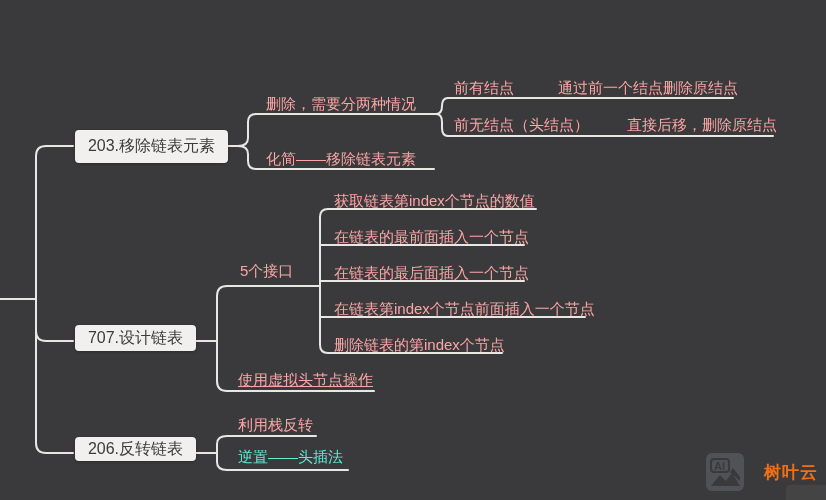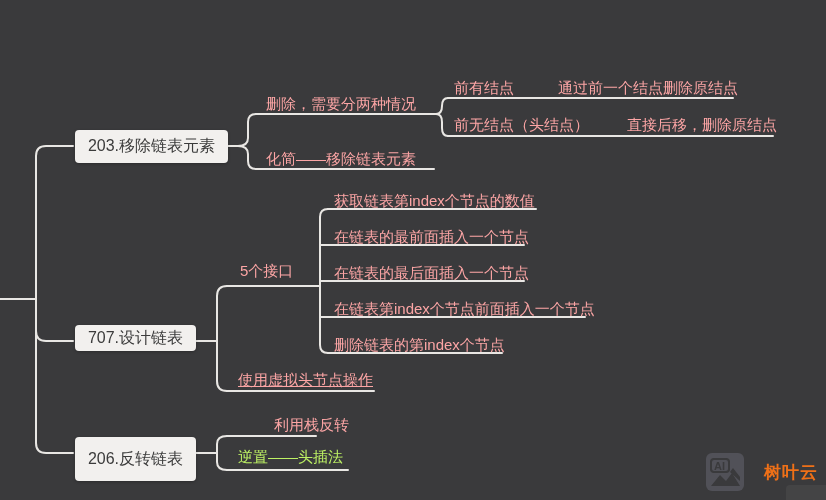--- a/index.html
+++ b/index.html
@@ -24,21 +24,21 @@
     cursor:default;
   }
   .label{
     position:absolute;
     color:#fca5a5;
     font-size:15px;
     white-space:nowrap;
     line-height:17px;
     cursor:default;
   }
-  .label.accent{color:#bef264;}
+  .label.accent{color:#5eead4;}
   .watermark{
     position:absolute;right:8px;bottom:8px;
     display:flex;align-items:center;gap:19px;
     opacity:0.95;
     justify-content:center;
   }
   .wm-text{
     color:#f97316;font-size:17px;font-weight:bold;letter-spacing:1px;
   }
   .corner-glow{
@@ -99,21 +99,21 @@
       <path d="M 227 436 Q 217 436 217 444 V 462 Q 217 470 227 470"></path>
       <path d="M 227 436 H 316"></path>
       <path d="M 227 470 H 348"></path>
     </g>
   </svg>
 
   <div class="topic-box" style="left:75px;top:130px;width:153px;height:33px;">203.移除链表元素</div>
 
   <div class="topic-box" style="left:75px;top:325px;width:121px;height:26px;">707.设计链表</div>
 
-  <div class="topic-box" style="left:75px;top:437px;width:121px;height:44px;">206.反转链表</div>
+  <div class="topic-box" style="left:75px;top:437px;width:121px;height:24px;">206.反转链表</div>
 
   <div class="label" style="left:266px;top:95px;">删除，需要分两种情况</div>
 
   <div class="label" style="left:454px;top:79px;">前有结点</div>
 
   <div class="label" style="left:558px;top:79px;">通过前一个结点删除原结点</div>
 
   <div class="label" style="left:454px;top:116px;">前无结点（头结点）</div>
 
   <div class="label" style="left:627px;top:116px;">直接后移，删除原结点</div>
@@ -127,21 +127,21 @@
   <div class="label" style="left:334px;top:228px;">在链表的最前面插入一个节点</div>
 
   <div class="label" style="left:334px;top:264px;">在链表的最后面插入一个节点</div>
 
   <div class="label" style="left:334px;top:300px;">在链表第index个节点前面插入一个节点</div>
 
   <div class="label" style="left:334px;top:336px;">删除链表的第index个节点</div>
 
   <div class="label" style="left:238px;top:371px;text-decoration:underline;">使用虚拟头节点操作</div>
 
-  <div class="label" style="left:238px;top:416px;margin-left:36px;">利用栈反转</div>
+  <div class="label" style="left:238px;top:416px;">利用栈反转</div>
 
   <div class="label accent" style="left:238px;top:448px;">逆置——头插法</div>
 
   <div class="watermark">
     <svg width="40" height="40" viewBox="0 0 40 40">
       <rect x="1" y="1" width="38" height="38" rx="6" fill="#53535a"></rect>
       <rect x="6" y="7" width="18" height="13" rx="3" fill="none" stroke="#3a3a3c" stroke-width="2"></rect>
       <text x="9" y="18" font-size="11" font-weight="bold" fill="#3a3a3c" font-family="Liberation Sans, DejaVu Sans, sans-serif">AI</text>
       <path d="M 6 34 L 15 23 L 21 29 L 27 21 L 35 34 Z" fill="#3a3a3c"></path>
       <path d="M 25 20 l 3 -4 l 7 9 v 4 Z" fill="#3a3a3c"></path>

